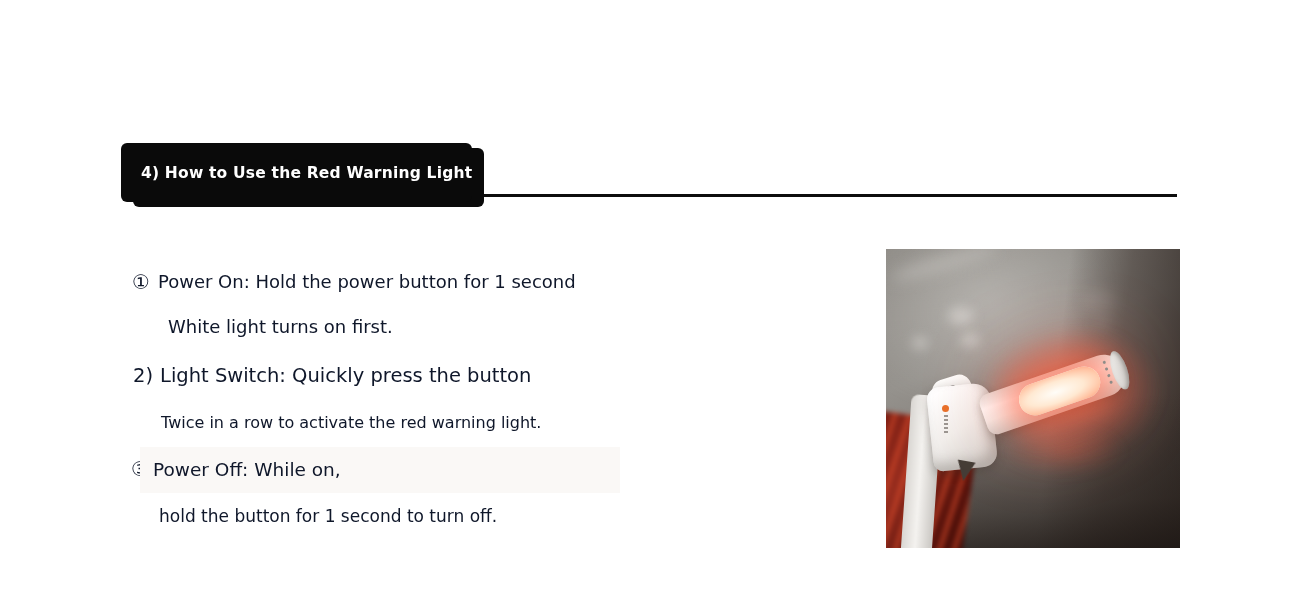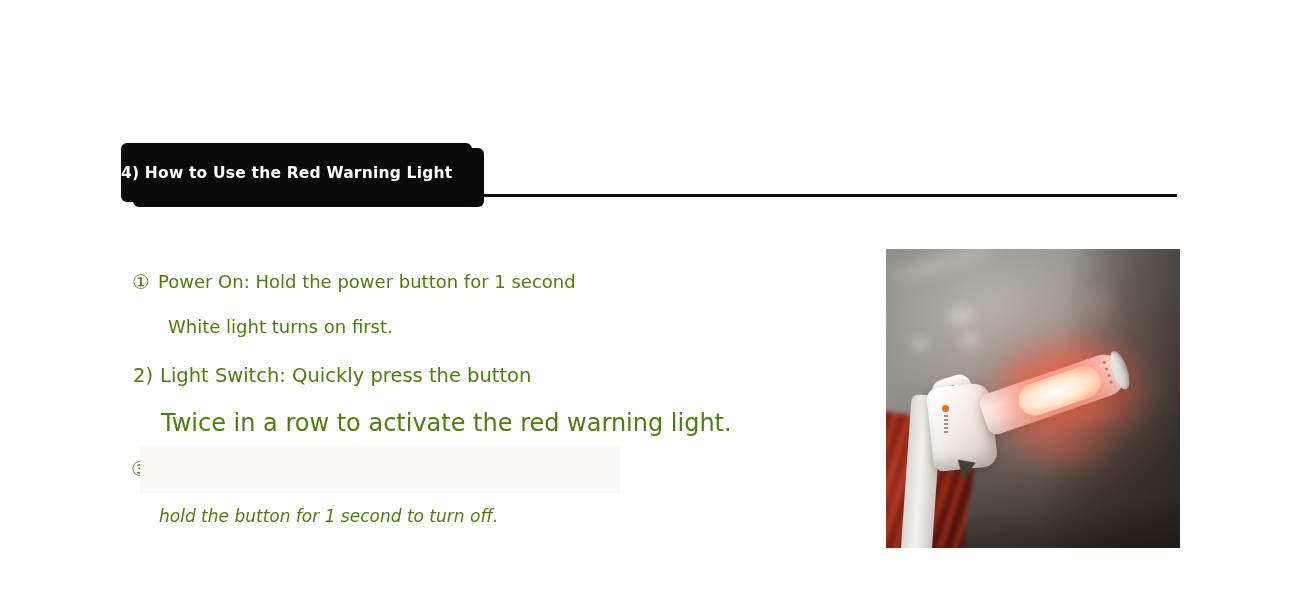--- a/index.html
+++ b/index.html
@@ -15,41 +15,41 @@
     background:#0d0d0d;z-index:1;
   }
   .banner{
     position:absolute;left:121px;top:143px;width:351px;height:59px;
     background:#0a0a0a;border-radius:6px;z-index:2;
     box-shadow:12px 5px 0 0 #0a0a0a;
     display:flex;align-items:center;
   }
   .banner span{
     color:#ffffff;font-weight:bold;font-size:15.5px;letter-spacing:.2px;
-    padding-left:0;white-space:nowrap;
+    padding-left:20px;white-space:nowrap;
   }
   
-  .line{position:absolute;white-space:nowrap;color:#4d7c0f;}
+  .line{position:absolute;white-space:nowrap;color:#0f172a;}
   .l1{left:132px;top:268px;font-size:18px;line-height:26px;}
   .l1 .marker{font-size:20px;margin-right:8px;position:relative;top:1px;}
   .l2{left:168px;top:314px;font-size:18px;line-height:26px;text-align:center;}
   .l3{left:133px;top:362px;font-size:19.5px;line-height:28px;}
   .l3 .marker{margin-right:7px;}
-  .l4{left:161px;top:409px;font-size:24px;line-height:28px;}
+  .l4{left:161px;top:409px;font-size:16px;line-height:28px;}
   .l5{left:128px;top:447px;width:510px;height:46px;font-size:18.5px;}
   .l5 .marker-wrap{
     position:absolute;left:3px;top:9px;z-index:0;display:inline-block;
     width:13px;overflow:hidden;font-size:20px;line-height:27px;
   }
   .l5 .hl{
     position:absolute;left:12px;top:0;width:480px;height:46px;
     background:#faf8f6;z-index:1;
   }
   .l5 .step-text{position:absolute;left:25px;top:9px;z-index:2;line-height:27px;}
-  .l6{left:159px;top:504px;font-size:17px;line-height:25px;font-style:italic;}
+  .l6{left:159px;top:504px;font-size:17px;line-height:25px;}
 
   
   .photo{
     position:absolute;left:886px;top:249px;width:294px;height:299px;
     overflow:hidden;
     background:linear-gradient(160deg,#918e89 0%,#95928d 35%,#847f7a 55%,#6a6560 78%,#4a423d 100%);
   }
   .photo *{position:absolute;}
   .ph-sheen{
     left:-30px;top:-40px;width:260px;height:190px;border-radius:50%;
@@ -158,20 +158,21 @@
 
 <div class="line l3">
   <span class="marker">2)</span><span>Light Switch: Quickly press the button</span>
 </div>
 
 <div class="line l4">Twice in a row to activate the red warning light.</div>
 
 <div class="line l5">
   <span class="marker-wrap"><span>③</span></span>
   <span class="hl"></span>
+  <span class="step-text">Power Off: While on,</span>
 </div>
 
 <div class="line l6">hold the button for 1 second to turn off.</div>
 
 <div class="photo">
   <div class="ph-sheen"></div>
   <div class="ph-streak"></div>
   <div class="spot sp1"></div>
   <div class="spot sp2"></div>
   <div class="spot sp3"></div>

